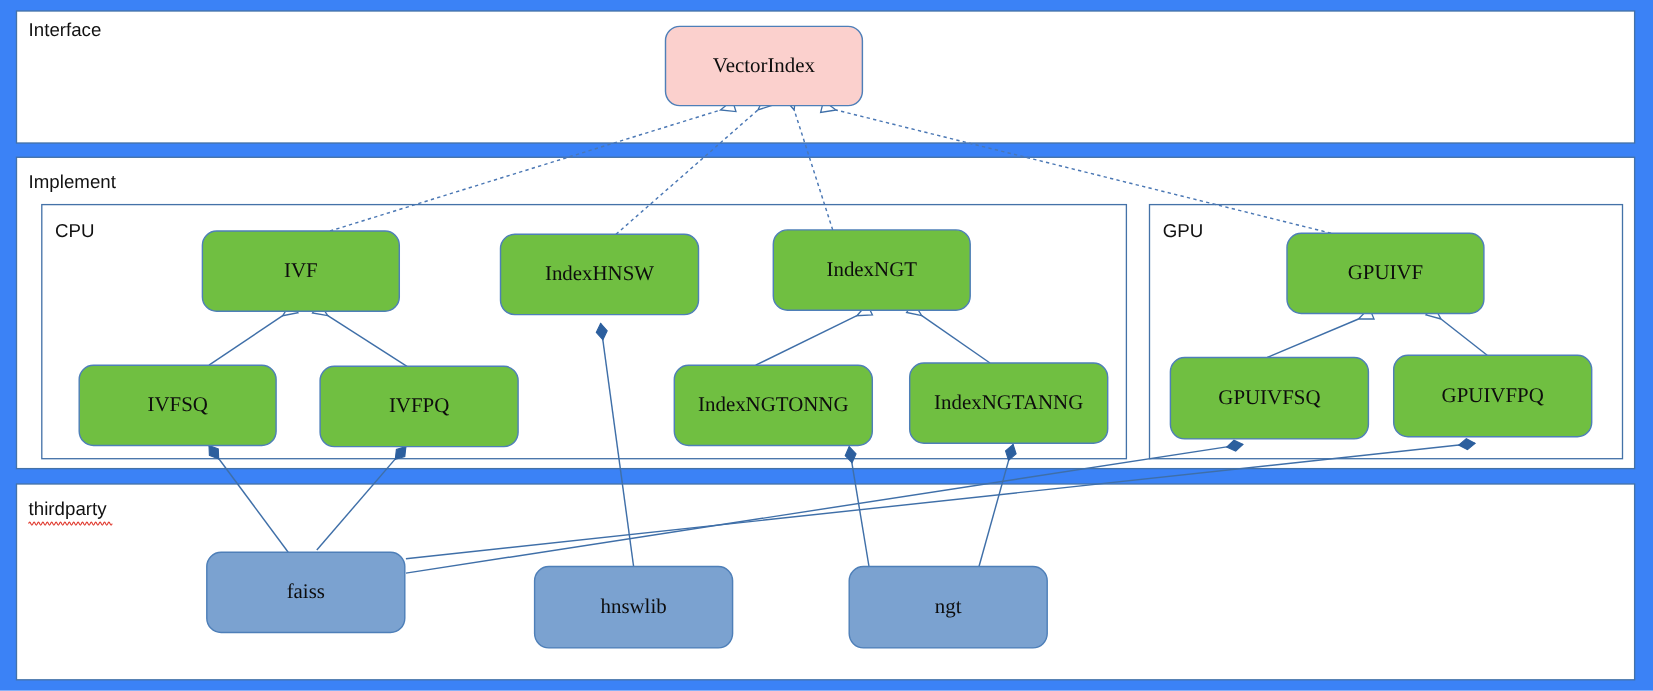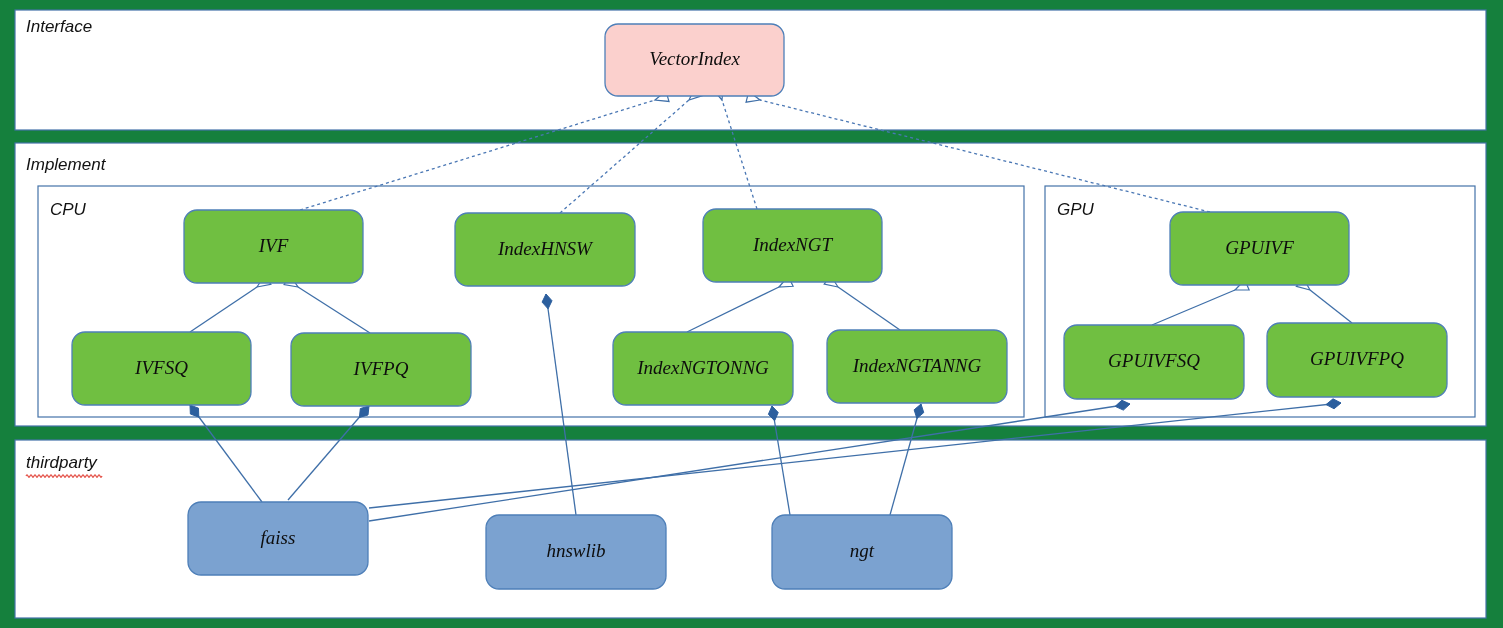--- a/index.html
+++ b/index.html
@@ -8,23 +8,22 @@
     padding: 0;
     background: #ffffff;
   }
   body {
     font-family: "Liberation Sans", sans-serif;
   }
   #diagram-root {
     position: relative;
     width: 1503px;
     height: 628px;
-    background: #15803d;
+    background: #3b82f6;
     overflow: hidden;
-    font-style: italic;
   }
   svg#diagram-svg {
     display: block;
     width: 1503px;
     height: 628px;
   }
   .container-rect {
     fill: #ffffff;
     stroke: #4472a8;
     stroke-width: 1.2;

